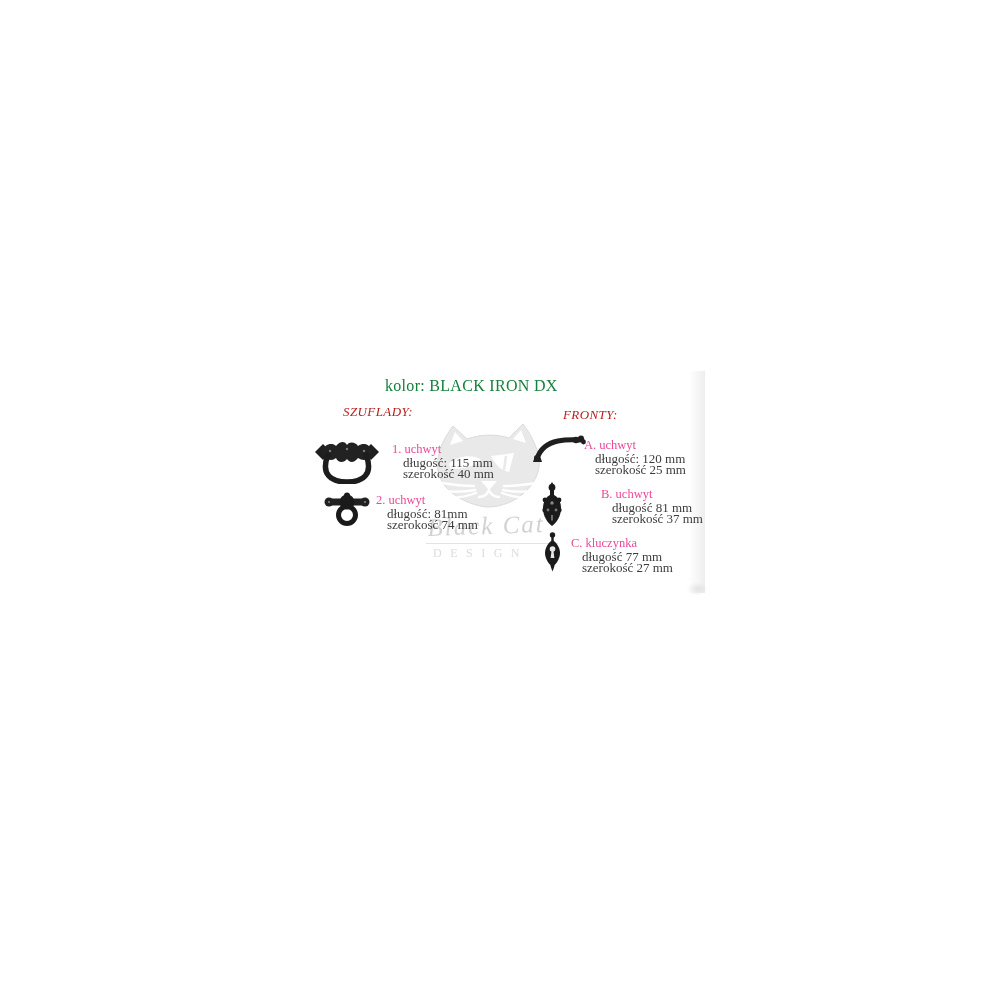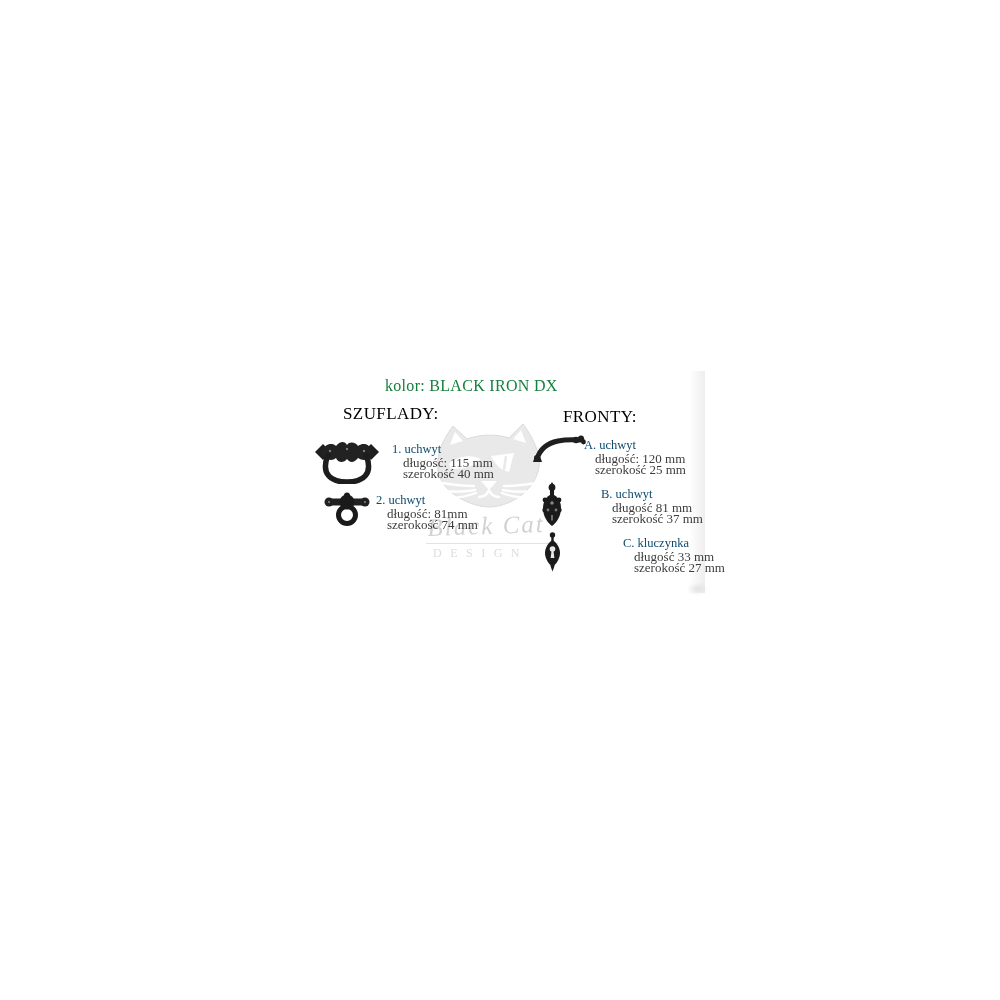--- a/index.html
+++ b/index.html
@@ -2,24 +2,24 @@
 <html><head>
 <meta charset="utf-8">
 <style>
   html,body{margin:0;padding:0;background:#ffffff;width:1000px;height:1000px;overflow:hidden;}
   #stage{position:relative;width:1000px;height:1000px;background:#ffffff;
          font-family:"Liberation Serif","DejaVu Serif",serif;color:#2e2e2e;}
   .abs{position:absolute;}
   
   .page-title{font-size:16px;letter-spacing:.3px;color:#15803d;white-space:nowrap;}
   
-  .section-heading{font-size:17px;letter-spacing:.4px;color:#000000;white-space:nowrap;}
+  .section-heading{font-size:13px;letter-spacing:.4px;color:#b91c1c;white-space:nowrap;font-style:italic;}
   
   .item-text{white-space:nowrap;}
-  .item-title{font-size:12.5px;line-height:14px;color:#0c4a6e;}
+  .item-title{font-size:12.5px;line-height:14px;color:#ec4899;}
   .item-dims{margin-left:11px;margin-top:1px;font-size:13px;line-height:11px;color:#3c3c3c;}
   .wm-script{font-size:25px;font-style:italic;letter-spacing:2px;color:#d2d2d2;
              transform:rotate(-2deg);transform-origin:left bottom;white-space:nowrap;}
   .wm-line{height:1px;background:#e3e3e3;}
   .wm-design{font-size:12px;letter-spacing:8.5px;color:#dcdcdc;white-space:nowrap;}
   .soft{filter:blur(.25px);}
   .artifact-edge{background:linear-gradient(to right,rgba(0,0,0,0) 0%,rgba(0,0,0,0.055) 80%,rgba(0,0,0,0.07) 100%);}
   .artifact-smudge{background:radial-gradient(ellipse at center,rgba(0,0,0,0.08),rgba(0,0,0,0) 70%);}
   svg{display:block;}
 </style>
@@ -151,21 +151,21 @@
   <div class="abs soft" style="left:543px;top:531px;z-index:3;">
     <svg width="19" height="41" viewBox="0 0 19 41">
       <circle cx="9.5" cy="4" r="2.7" fill="#1b1b1b"></circle>
       <rect x="8.3" y="5.5" width="2.4" height="5" fill="#1b1b1b"></rect>
       <polygon points="9.5,40.5 7.3,34.5 11.7,34.5" fill="#1b1b1b"></polygon>
       <path d="M9.5,9 C14,12 17,17 17,22 C17,28 13,33 9.5,36.5 C6,33 2,28 2,22 C2,17 5,12 9.5,9 Z" fill="#1b1b1b"></path>
       <circle cx="9.5" cy="18" r="2.8" fill="#e8e8e8"></circle>
       <polygon points="8.5,20 10.5,20 11.4,27 7.6,27" fill="#e8e8e8"></polygon>
     </svg>
   </div>
-  <div class="abs item-text" style="left:623px;top:536px;z-index:2;">
+  <div class="abs item-text" style="left:571px;top:536px;z-index:2;">
     <div class="item-title"><span>C.</span> <span>kluczynka</span></div>
     <div class="item-dims">
-      <div>długość 33 mm</div>
+      <div>długość 77 mm</div>
       <div>szerokość 27 mm</div>
     </div>
   </div>
 
 </div>
 
 </body></html>

